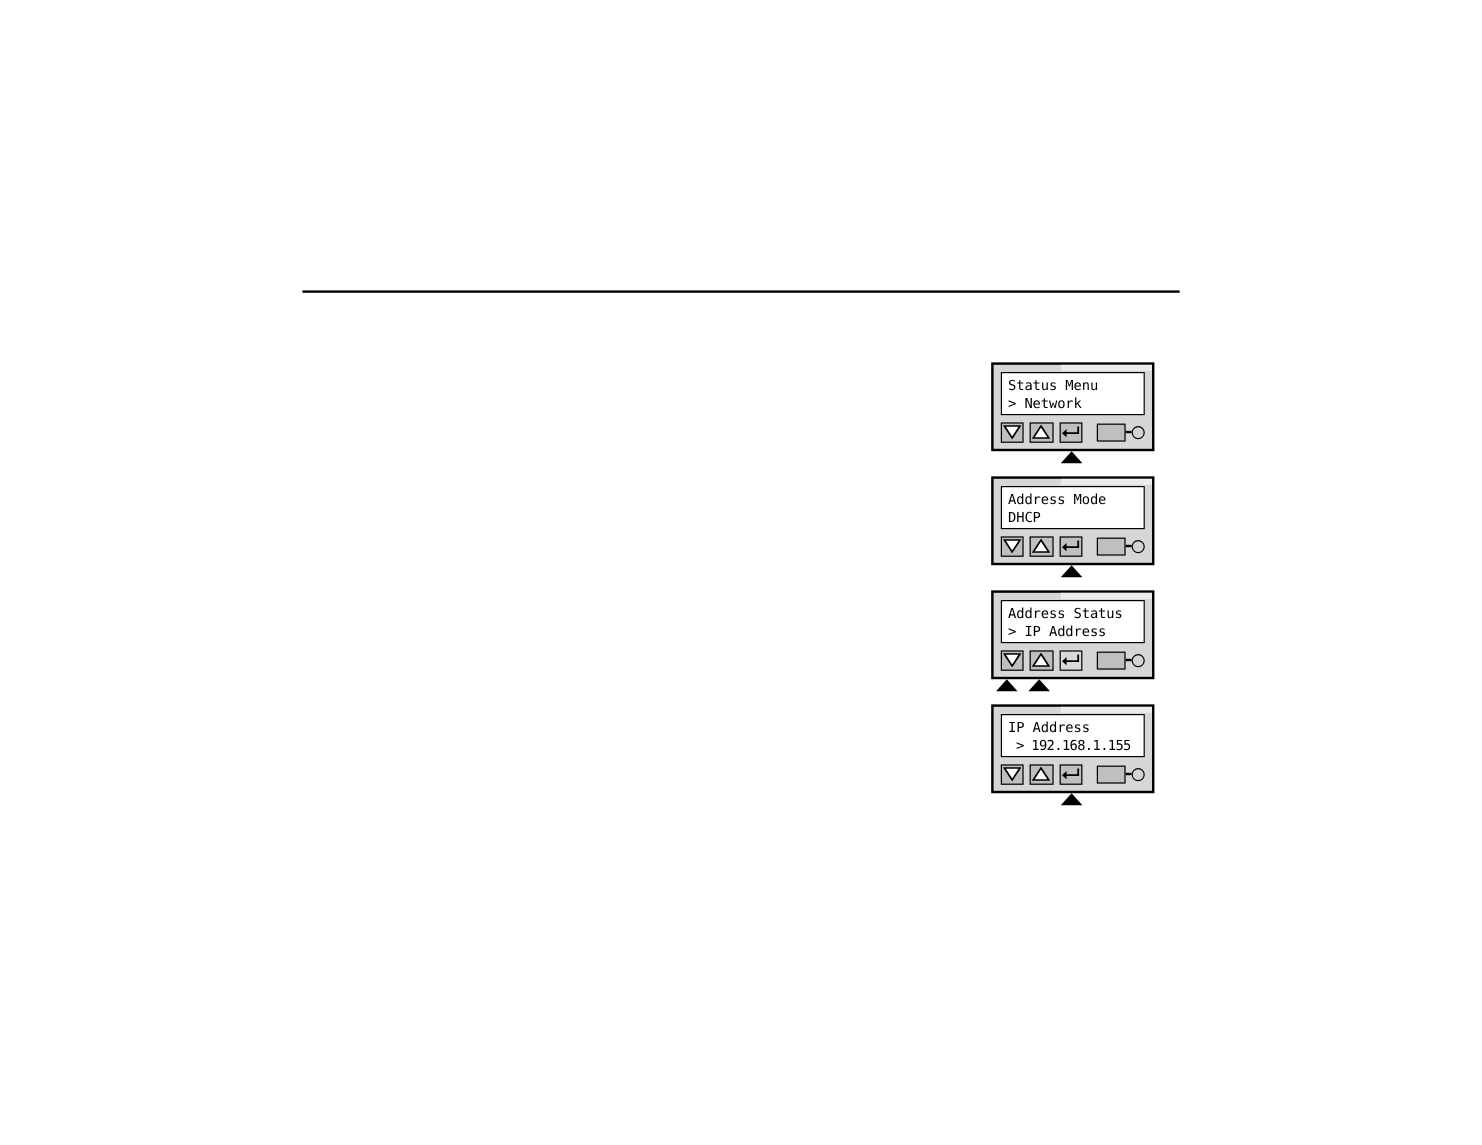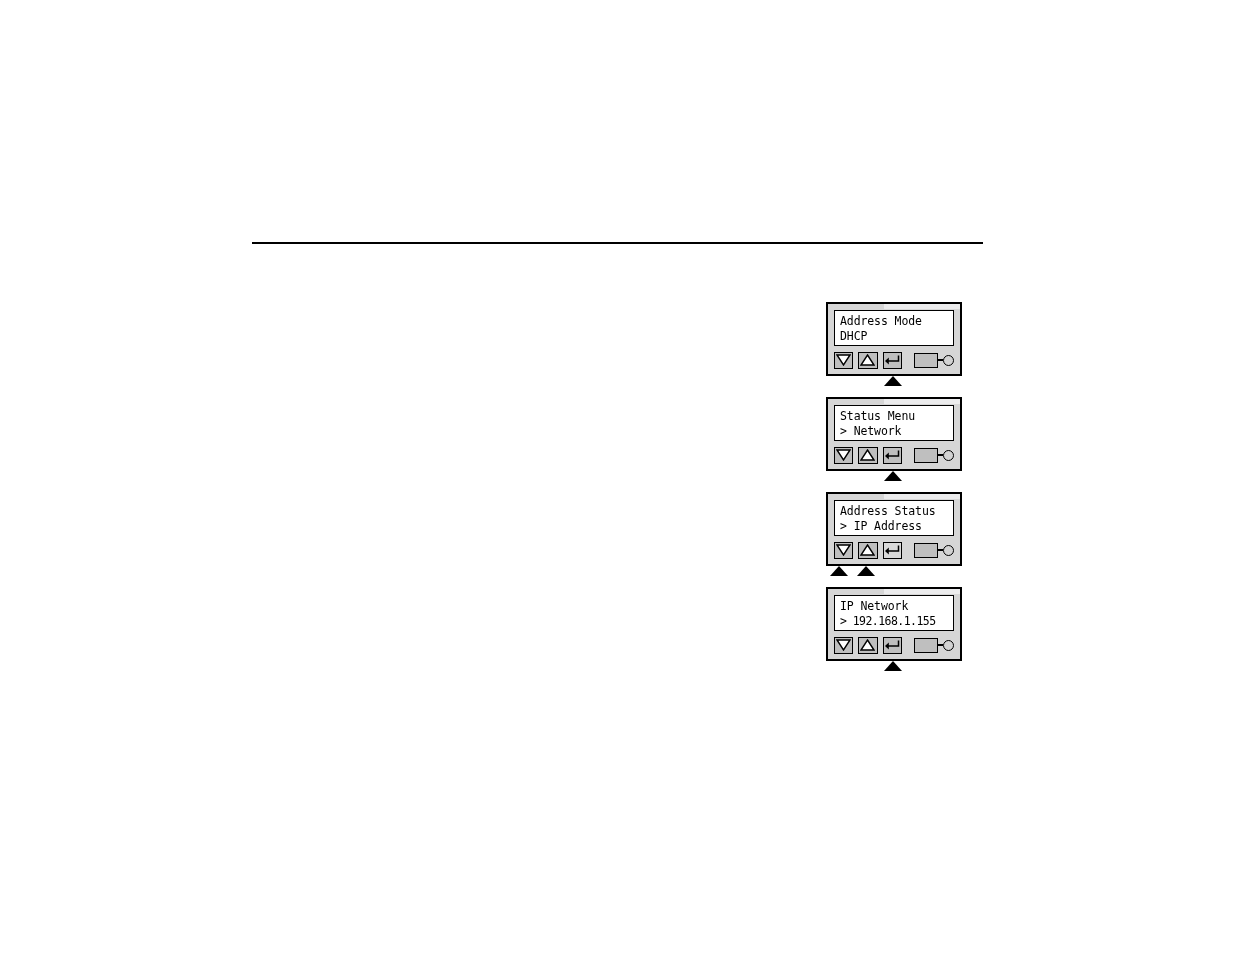--- a/index.html
+++ b/index.html
@@ -72,20 +72,21 @@
   .lcd-line {
     font-family: "DejaVu Sans Mono", "Liberation Mono", monospace;
     font-size: 11.5px;
     line-height: 15px;
     letter-spacing: -0.1px;
     color: #000000;
     white-space: pre;
   }
   .lcd-line.tight {
     letter-spacing: -0.55px;
+    text-align: center;
   }
 
   
   .btn-row {
     position: relative;
     display: flex;
     align-items: center;
     margin-top: 5px;
     height: 18px;
   }
@@ -152,20 +153,54 @@
 </style>
 </head>
 <body>
 
 <div id="page-rule"></div>
 
 <div id="panel-stack">
     <div class="panel-wrap">
       <div class="panel">
         <div class="lcd">
+          <div class="lcd-line">Status Menu</div>
+          <div class="lcd-line">&gt; Network</div>
+        </div>
+        <div class="btn-row">
+          <div class="btn">
+            <svg width="15" height="12" viewBox="0 0 15 12">
+              <polygon points="1,1 14,1 7.5,11" fill="#ffffff" stroke="#000000" stroke-width="1.4" stroke-linejoin="miter"></polygon>
+            </svg>
+          </div>
+          <div class="btn">
+            <svg width="15" height="12" viewBox="0 0 15 12">
+              <polygon points="7.5,1 14,11 1,11" fill="#ffffff" stroke="#000000" stroke-width="1.4" stroke-linejoin="miter"></polygon>
+            </svg>
+          </div>
+          <div class="btn">
+            <svg width="17" height="12" viewBox="0 0 17 12">
+              <path d="M14.5,1.5 L14.5,7.0 L3.0,7.0" fill="none" stroke="#000000" stroke-width="1.5"></path>
+              <polygon points="4.8,3.6 4.8,10.4 1.0,7.0" fill="#000000"></polygon>
+            </svg>
+          </div>
+          <div class="led-group">
+            <div class="led-block"></div>
+            <div class="led-stem"></div>
+            <div class="led-lamp"></div>
+          </div>
+        </div>
+      </div>
+      <div class="pointer-layer">
+        <div class="pointer" style="left: 58px;"></div>
+      </div>
+    </div>
+    <div class="panel-wrap">
+      <div class="panel">
+        <div class="lcd">
           <div class="lcd-line">Address Mode</div>
           <div class="lcd-line">DHCP</div>
         </div>
         <div class="btn-row">
           <div class="btn">
             <svg width="15" height="12" viewBox="0 0 15 12">
               <polygon points="1,1 14,1 7.5,11" fill="#ffffff" stroke="#000000" stroke-width="1.4" stroke-linejoin="miter"></polygon>
             </svg>
           </div>
           <div class="btn">
@@ -186,54 +221,20 @@
           </div>
         </div>
       </div>
       <div class="pointer-layer">
         <div class="pointer" style="left: 58px;"></div>
       </div>
     </div>
     <div class="panel-wrap">
       <div class="panel">
         <div class="lcd">
-          <div class="lcd-line">Status Menu</div>
-          <div class="lcd-line">&gt; Network</div>
-        </div>
-        <div class="btn-row">
-          <div class="btn">
-            <svg width="15" height="12" viewBox="0 0 15 12">
-              <polygon points="1,1 14,1 7.5,11" fill="#ffffff" stroke="#000000" stroke-width="1.4" stroke-linejoin="miter"></polygon>
-            </svg>
-          </div>
-          <div class="btn">
-            <svg width="15" height="12" viewBox="0 0 15 12">
-              <polygon points="7.5,1 14,11 1,11" fill="#ffffff" stroke="#000000" stroke-width="1.4" stroke-linejoin="miter"></polygon>
-            </svg>
-          </div>
-          <div class="btn">
-            <svg width="17" height="12" viewBox="0 0 17 12">
-              <path d="M14.5,1.5 L14.5,7.0 L3.0,7.0" fill="none" stroke="#000000" stroke-width="1.5"></path>
-              <polygon points="4.8,3.6 4.8,10.4 1.0,7.0" fill="#000000"></polygon>
-            </svg>
-          </div>
-          <div class="led-group">
-            <div class="led-block"></div>
-            <div class="led-stem"></div>
-            <div class="led-lamp"></div>
-          </div>
-        </div>
-      </div>
-      <div class="pointer-layer">
-        <div class="pointer" style="left: 58px;"></div>
-      </div>
-    </div>
-    <div class="panel-wrap">
-      <div class="panel">
-        <div class="lcd">
           <div class="lcd-line">Address Status</div>
           <div class="lcd-line">&gt; IP Address</div>
         </div>
         <div class="btn-row">
           <div class="btn">
             <svg width="15" height="12" viewBox="0 0 15 12">
               <polygon points="1,1 14,1 7.5,11" fill="#ffffff" stroke="#000000" stroke-width="1.4" stroke-linejoin="miter"></polygon>
             </svg>
           </div>
           <div class="btn">
@@ -255,21 +256,21 @@
         </div>
       </div>
       <div class="pointer-layer">
         <div class="pointer" style="left: 4px;"></div>
         <div class="pointer" style="left: 31px;"></div>
       </div>
     </div>
     <div class="panel-wrap">
       <div class="panel">
         <div class="lcd">
-          <div class="lcd-line">IP Network</div>
+          <div class="lcd-line">IP Address</div>
           <div class="lcd-line tight">&gt; 192.168.1.155</div>
         </div>
         <div class="btn-row">
           <div class="btn">
             <svg width="15" height="12" viewBox="0 0 15 12">
               <polygon points="1,1 14,1 7.5,11" fill="#ffffff" stroke="#000000" stroke-width="1.4" stroke-linejoin="miter"></polygon>
             </svg>
           </div>
           <div class="btn">
             <svg width="15" height="12" viewBox="0 0 15 12">

